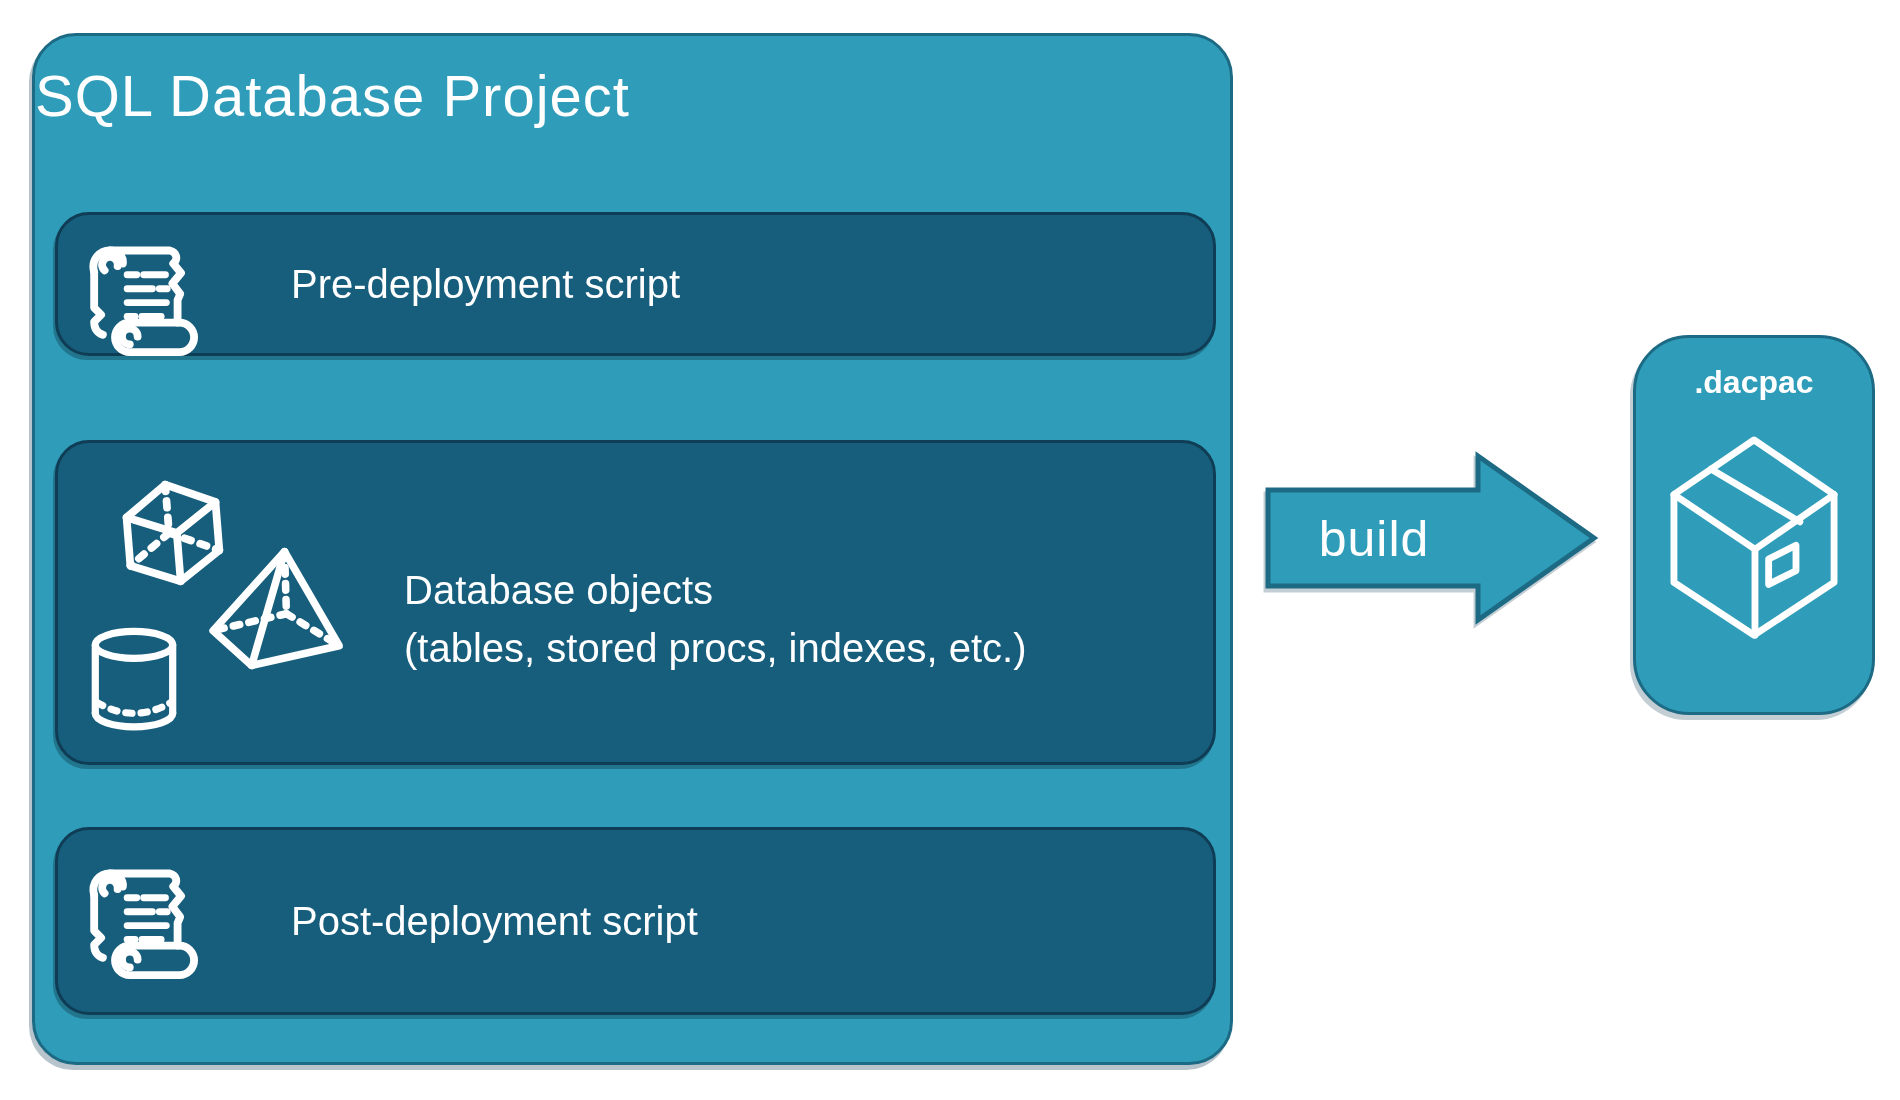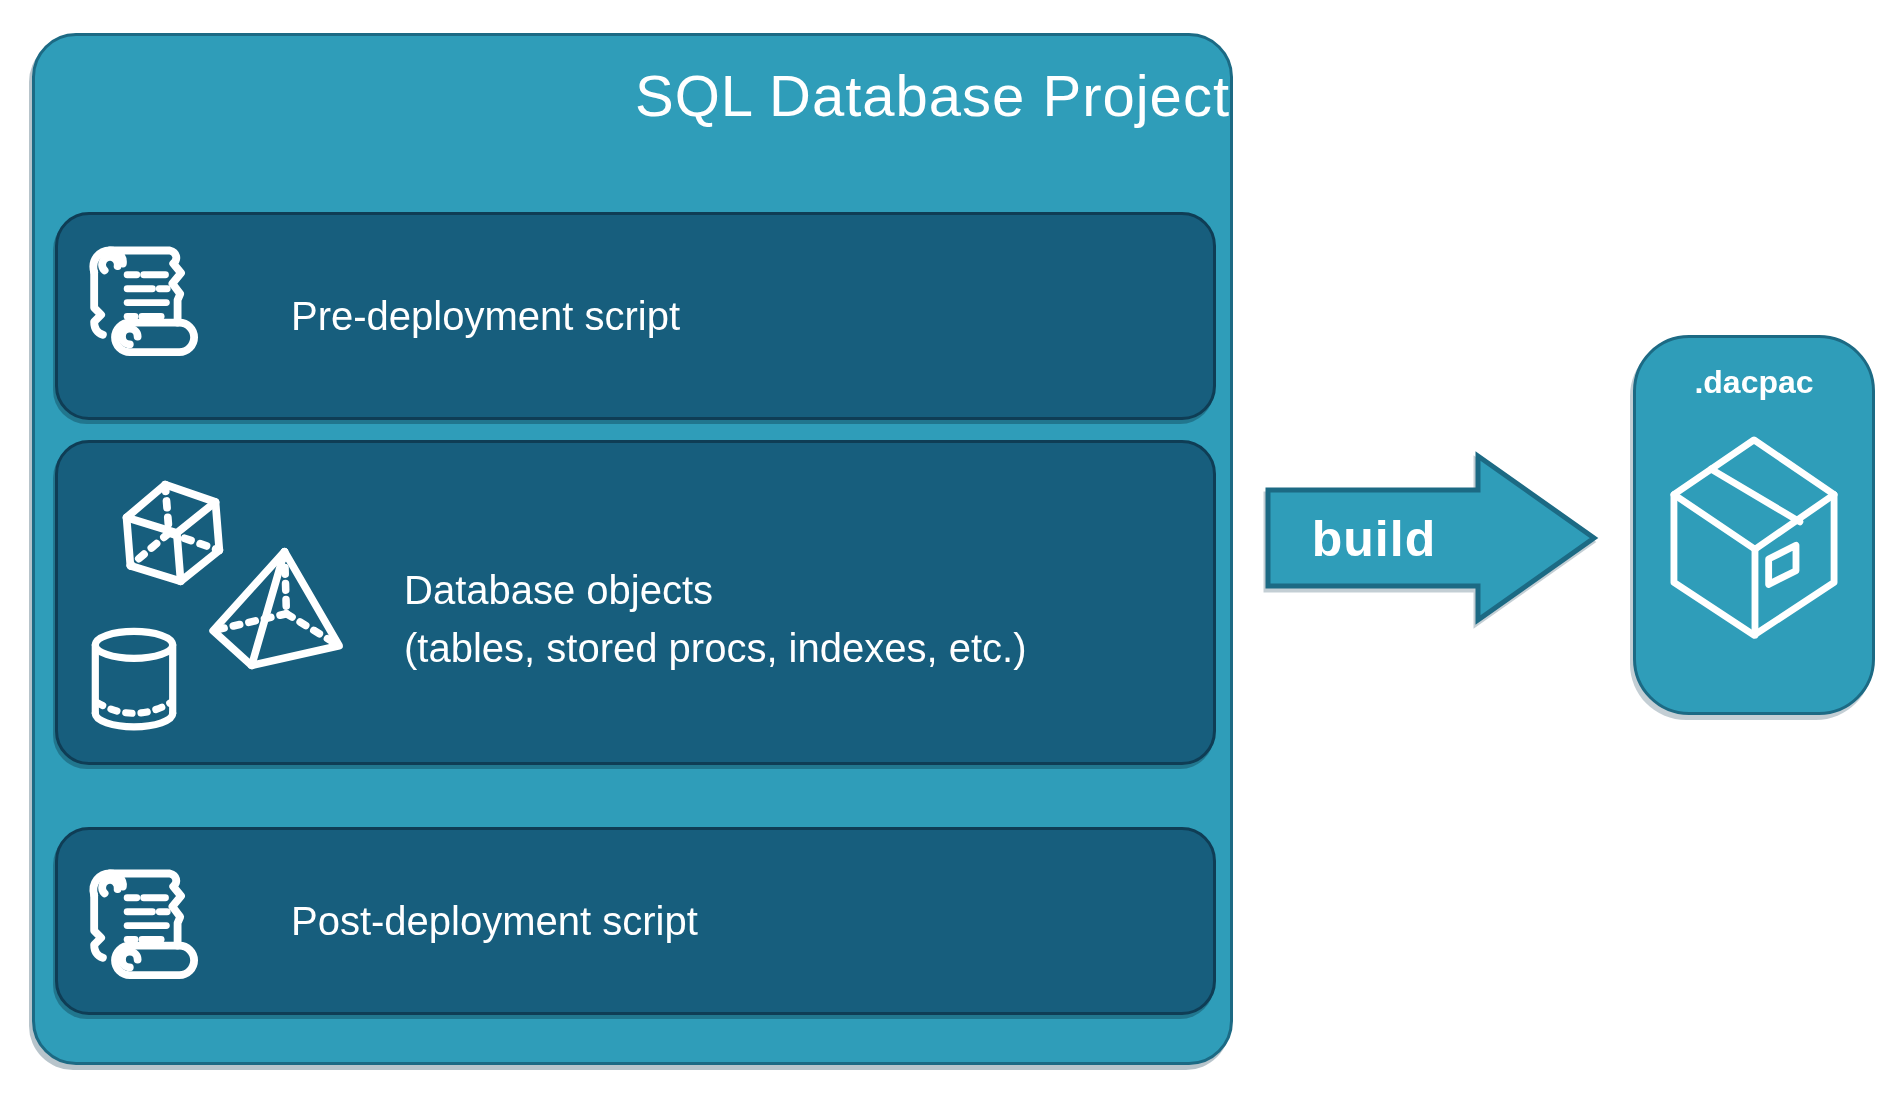--- a/index.html
+++ b/index.html
@@ -15,31 +15,31 @@
 
   .project-panel{
     position:absolute;left:32px;top:33px;width:1201px;height:1032px;
     background:var(--teal);
     border:3px solid var(--teal-border);
     border-radius:44px;
     box-shadow:-3px 5px 0 rgba(15,61,83,0.30);
   }
   .project-title{
     position:absolute;left:0;top:26px;width:100%;
-    text-align:right;color:var(--txt);
+    text-align:left;color:var(--txt);
     font-size:58px;font-weight:400;letter-spacing:1px;
   }
   .row-box{
     position:absolute;left:20px;width:1161px;
     background:var(--dark);
     border:3px solid var(--dark-border);
     border-radius:34px;
     box-shadow:-2px 4px 0 rgba(10,45,63,0.35);
   }
-  .row-pre{top:176px;height:208px;}
+  .row-pre{top:176px;height:144px;}
   .row-objects{top:404px;height:325px;}
   .row-post{top:791px;height:188px;}
 
   .row-label{
     position:absolute;left:233px;top:0;height:100%;
     display:flex;align-items:center;
     color:var(--txt);font-size:40px;font-weight:400;white-space:nowrap;
   }
   .objects-label{
     position:absolute;left:346px;top:118px;
@@ -59,21 +59,21 @@
   .cylinder-icon{left:31px;top:182px;width:90px;height:110px;}
 
   .build-arrow{
     position:absolute;left:1258px;top:448px;width:345px;height:180px;
     filter:drop-shadow(-2px 4px 0 rgba(15,61,83,0.25));
   }
   .build-arrow polygon{fill:var(--teal);stroke:var(--teal-border);stroke-width:5;}
   .build-label{
     position:absolute;left:1268px;top:490px;width:212px;height:98px;
     display:flex;align-items:center;justify-content:center;
-    color:var(--txt);font-size:50px;font-weight:700;letter-spacing:1px;
+    color:var(--txt);font-size:50px;font-weight:400;letter-spacing:1px;
   }
 
   .dacpac-box{
     position:absolute;left:1633px;top:335px;width:242px;height:380px;
     background:var(--teal);
     border:3px solid var(--teal-border);
     border-radius:56px;
     box-shadow:-3px 5px 0 rgba(15,61,83,0.25);
   }
   .dacpac-label{

